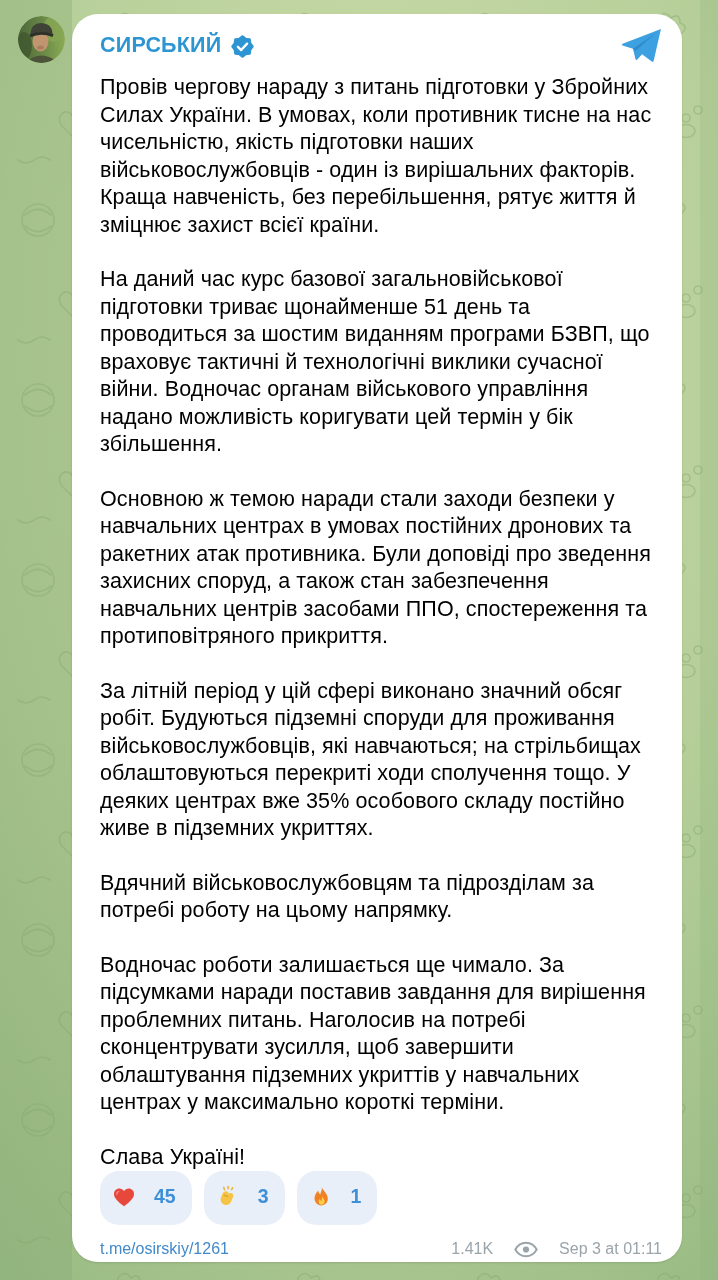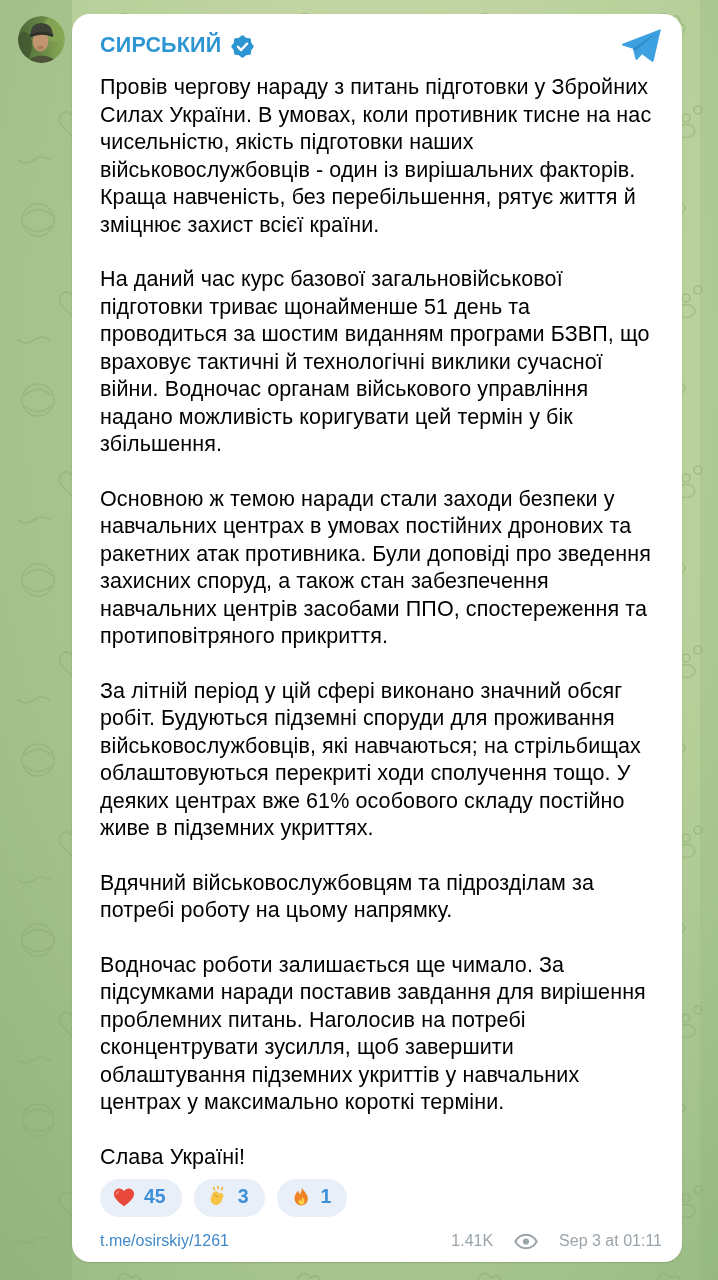--- a/index.html
+++ b/index.html
@@ -19,44 +19,44 @@
     background:var(--bg-green);
   }
   .bg{position:absolute;inset:0;z-index:0;display:block;}
   .avatar{
     position:absolute;left:18px;top:16px;width:47px;height:47px;
     border-radius:50%;overflow:hidden;z-index:2;cursor:pointer;
   }
   .avatar svg{display:block;width:100%;height:100%;}
   .bubble{
     position:absolute;left:72px;top:14px;width:610px;height:1248px;
-    background:var(--bubble-bg);border-radius:18px;z-index:1;
+    background:var(--bubble-bg);border-radius:26px;z-index:1;
     padding:14px 20px 12px 28px;
     display:flex;flex-direction:column;
     box-shadow:0 1px 2px rgba(60,80,40,.18);
   }
   .bubble-header{display:flex;align-items:center;gap:9px;flex:none;}
   .channel-name{
     color:var(--accent-blue);font-weight:700;font-size:21.5px;letter-spacing:.2px;cursor:pointer;
   }
   .verified{width:25px;height:25px;flex:none;margin-top:2px;}
   .plane{margin-left:auto;width:41px;height:35px;flex:none;cursor:pointer;}
   .msg-text{
     margin-top:11px;
     font-size:21.5px;line-height:27.5px;color:#000000;
     letter-spacing:.1px;
     padding-right:2px;
   }
   .msg-text p{margin:0 0 27px 0;}
   .msg-text p:last-child{margin-bottom:0;}
   .reactions{margin-top:auto;display:flex;gap:12px;flex:none;align-items:center;}
   .reaction-pill{
-    display:flex;align-items:center;gap:8px;
+    display:flex;align-items:center;gap:18px;
     background:var(--reaction-pill-bg);
-    border:none;border-radius:19px;height:38px;padding:0 16px 3px 12px;
+    border:none;border-radius:19px;height:54px;padding:0 16px 3px 12px;
     cursor:pointer;
   }
   .reaction-pill .r-emoji{width:24px;height:24px;display:block;}
   .reaction-pill .r-emoji svg{width:24px;height:24px;display:block;}
   .reaction-pill .r-count{
     color:var(--reaction-count);font-size:19.5px;font-weight:700;
   }
   .meta{
     margin-top:15px;flex:none;
     display:flex;align-items:center;font-size:16px;
@@ -159,21 +159,21 @@
     <svg class="plane" viewBox="0 0 42 36" aria-hidden="true">
       <path d="M41 1 L1.6 16.3 C0.5 16.8 0.6 17.6 1.5 17.9 L12.2 21.3 L14.8 31.9 C15.1 33 16 33.2 16.7 32.4 L21.6 27.1 L31.5 34.4 C32.4 35.1 33.3 34.7 33.6 33.5 Z" fill="#3da0e0"></path>
       <path d="M12.2 21.3 L35.5 5.5 L14.8 23.6 Z" fill="#2f8cc9"></path>
     </svg>
   </div>
 
   <div class="msg-text">
       <p>Провів чергову нараду з питань підготовки у Збройних Силах України. В умовах, коли противник тисне на нас чисельністю, якість підготовки наших військовослужбовців - один із вирішальних факторів. Краща навченість, без перебільшення, рятує життя й зміцнює захист всієї країни.</p>
       <p>На даний час курс базової загальновійськової підготовки триває щонайменше 51 день та проводиться за шостим виданням програми БЗВП, що враховує тактичні й технологічні виклики сучасної війни. Водночас органам військового управління надано можливість коригувати цей термін у бік збільшення.</p>
       <p>Основною ж темою наради стали заходи безпеки у навчальних центрах в умовах постійних дронових та ракетних атак противника. Були доповіді про зведення захисних споруд, а також стан забезпечення навчальних центрів засобами ППО, спостереження та протиповітряного прикриття.</p>
-      <p>За літній період у цій сфері виконано значний обсяг робіт. Будуються підземні споруди для проживання військовослужбовців, які навчаються; на стрільбищах облаштовуються перекриті ходи сполучення тощо. У деяких центрах вже 61% особового складу постійно живе в підземних укриттях.</p>
+      <p>За літній період у цій сфері виконано значний обсяг робіт. Будуються підземні споруди для проживання військовослужбовців, які навчаються; на стрільбищах облаштовуються перекриті ходи сполучення тощо. У деяких центрах вже 35% особового складу постійно живе в підземних укриттях.</p>
       <p>Вдячний військовослужбовцям та підрозділам за потребі роботу на цьому напрямку.</p>
       <p>Водночас роботи залишається ще чимало. За підсумками наради поставив завдання для вирішення проблемних питань. Наголосив на потребі сконцентрувати зусилля, щоб завершити облаштування підземних укриттів у навчальних центрах у максимально короткі терміни.</p>
       <p>Слава Україні!</p>
     </div>
 
   <div class="reactions">
       <button class="reaction-pill">
         <span class="r-emoji">
           <svg viewBox="0 0 24 24">
             <use href="#emoji-heart"></use>

